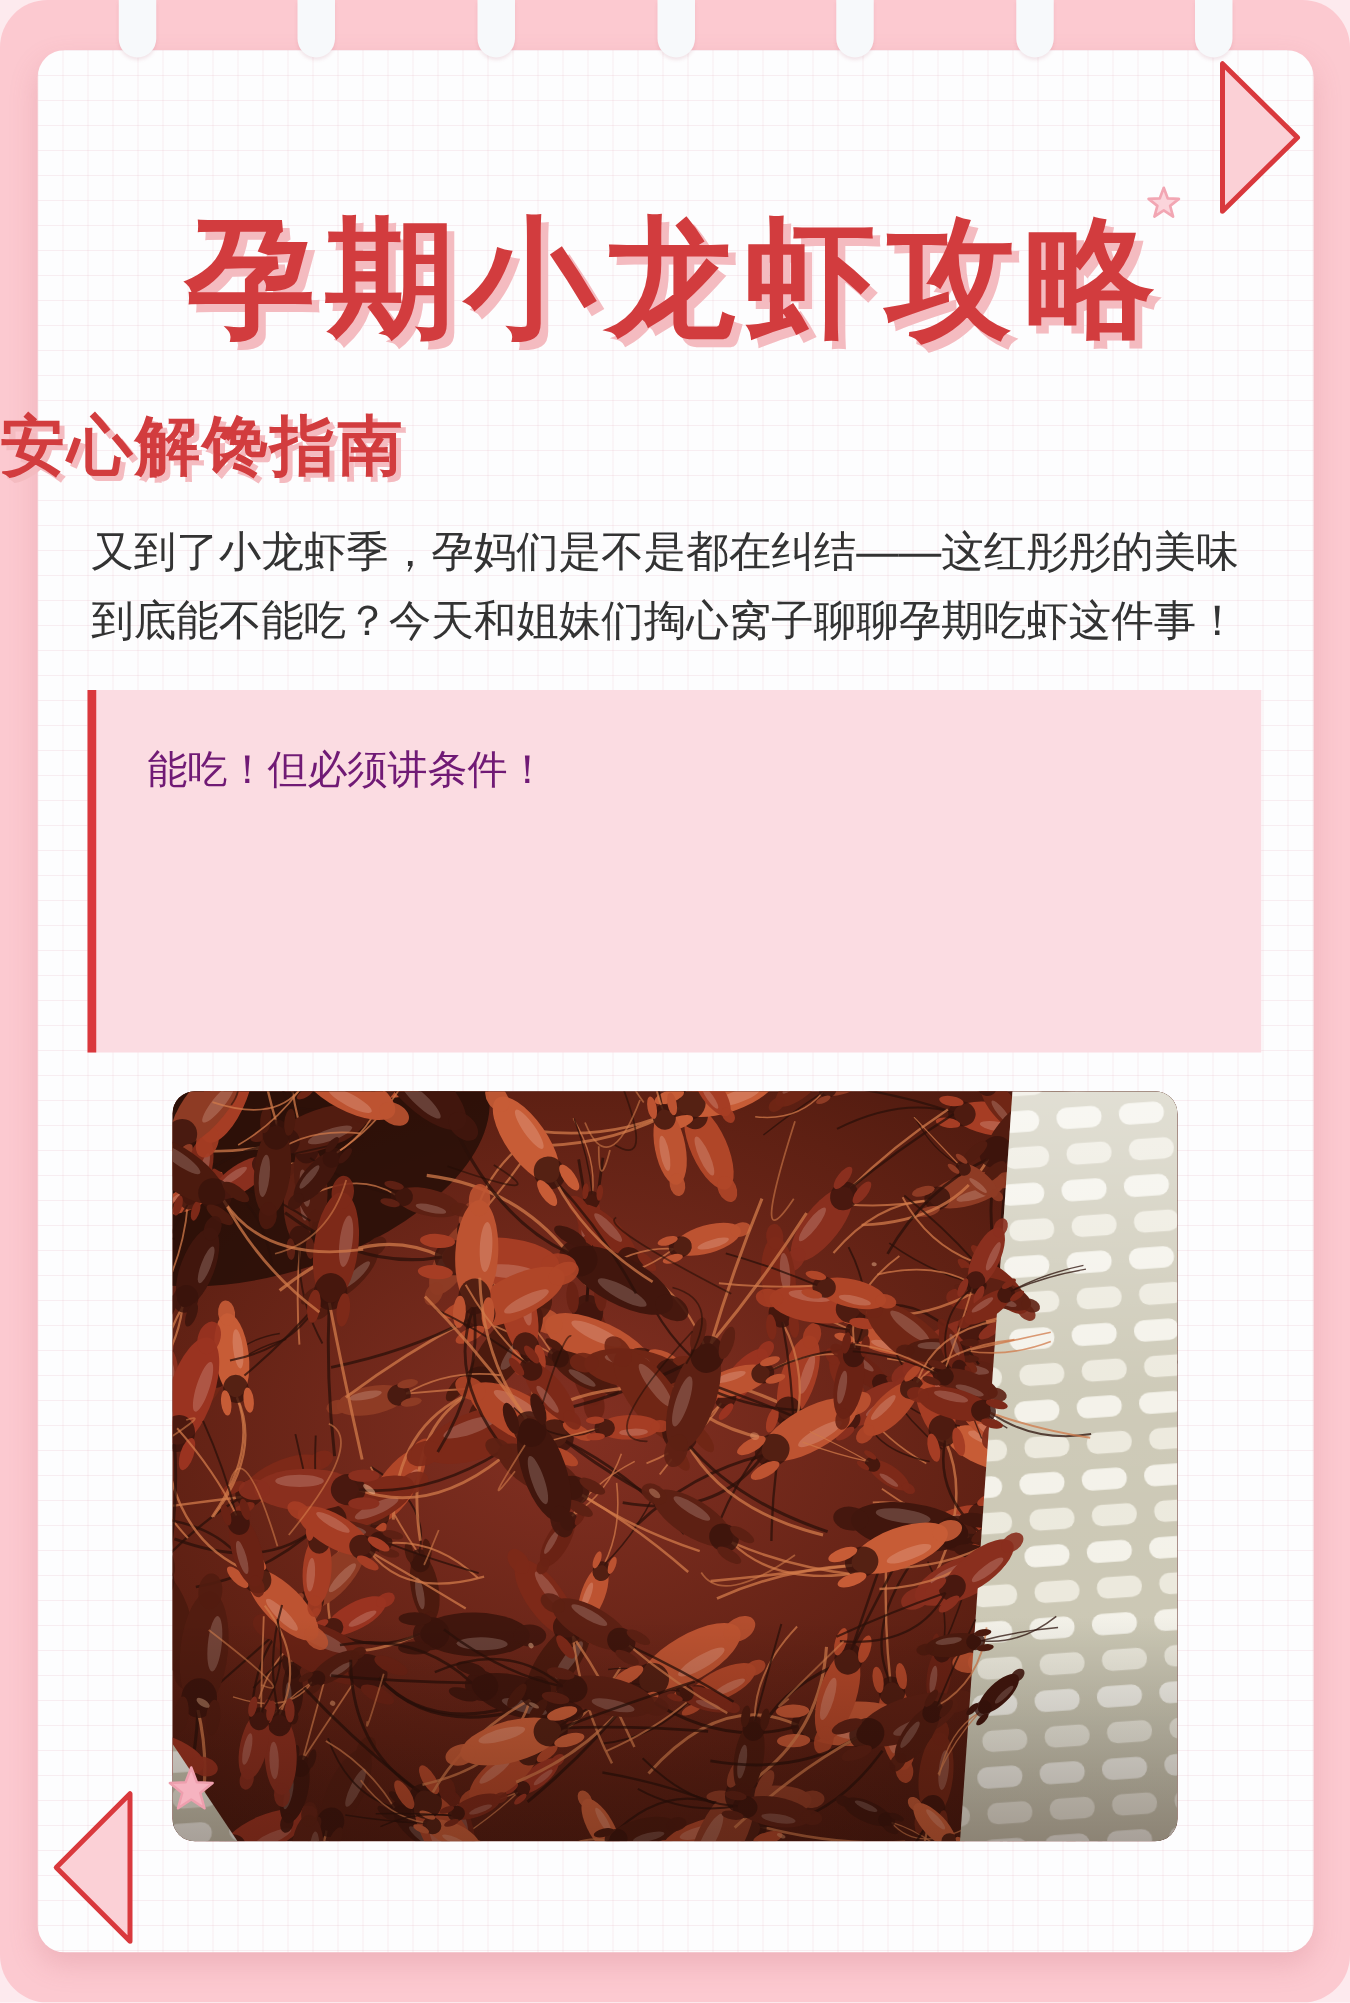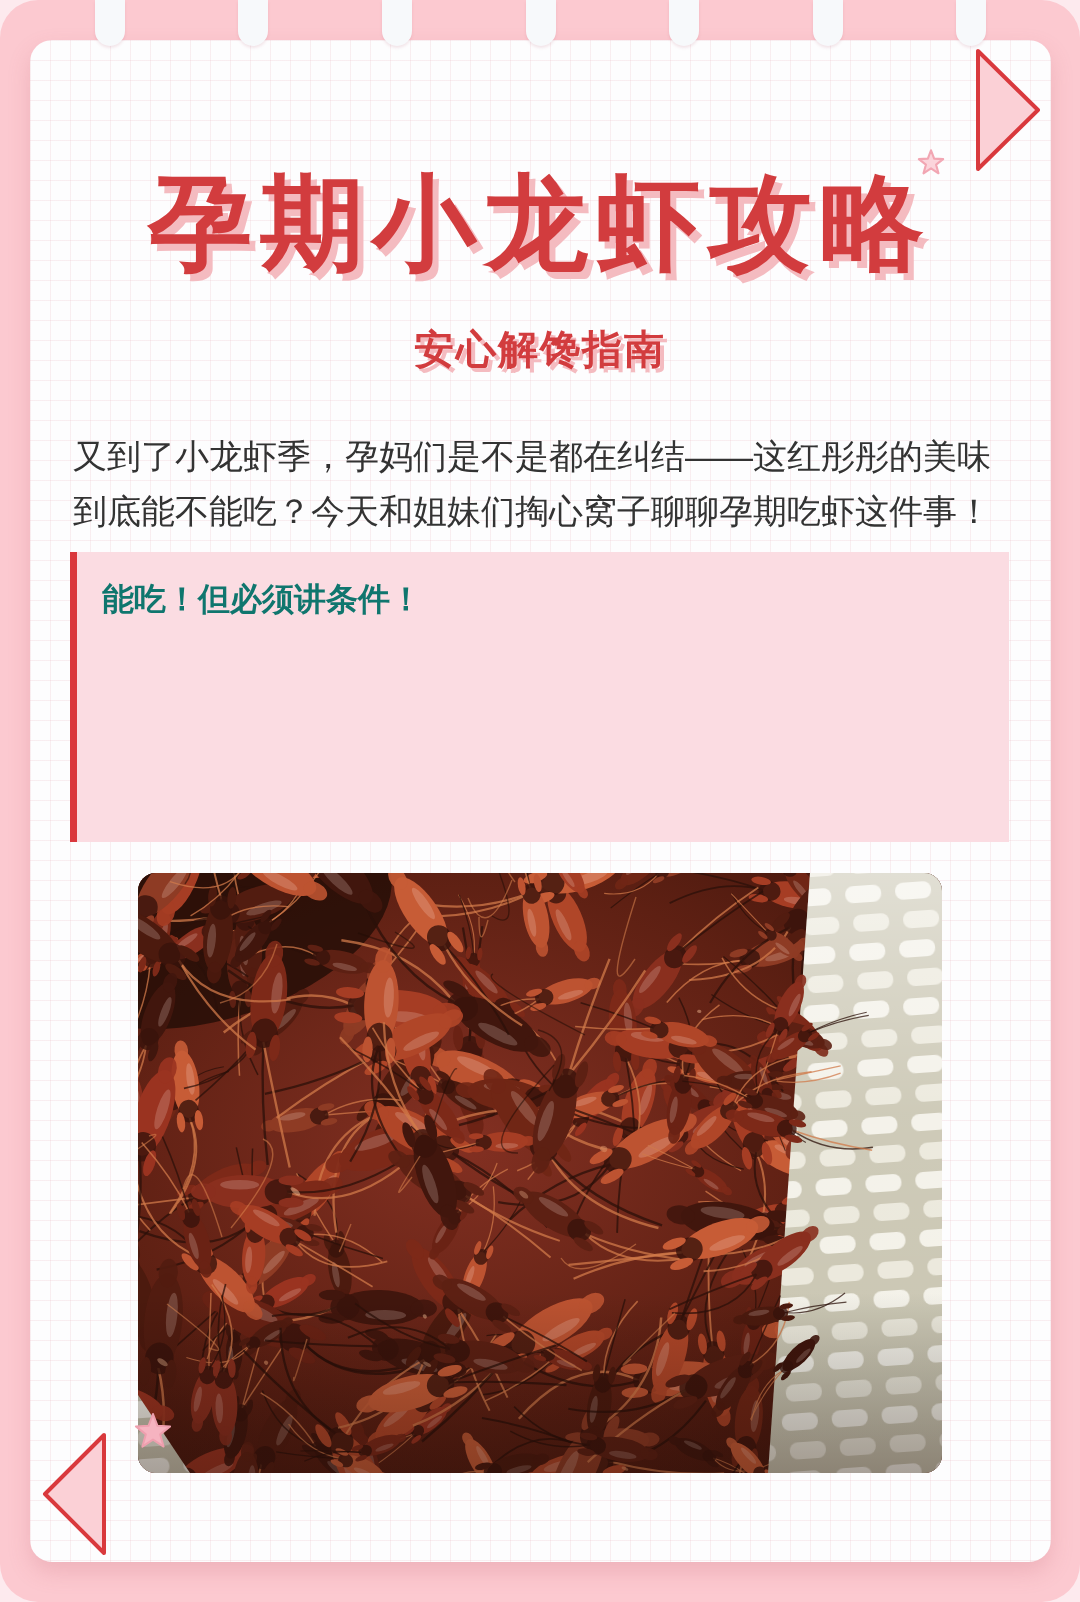--- a/index.html
+++ b/index.html
@@ -24,37 +24,36 @@
     position:absolute;top:0;width:30px;height:46px;
     background:#f7f9fb;border-radius:0 0 15px 15px;
     box-shadow:0 2px 3px rgba(180,90,105,0.15);
   }
   .title{
     position:absolute;left:0;top:166px;width:100%;text-align:center;
     font-size:104px;font-weight:900;color:#d23c3e;letter-spacing:8px;
     text-shadow:6px 7px 0 #f4bbc0;line-height:1.1;white-space:nowrap;
   }
   .subtitle{
-    position:absolute;left:0;top:322px;width:100%;text-align:center;
-    font-size:40px;font-weight:900;color:#d23c3e;letter-spacing:2px;
+    position:absolute;left:0;top:322px;width:100%;
+    font-size:52px;font-weight:900;color:#d23c3e;letter-spacing:2px;
     text-shadow:4px 4px 0 #f4bbc0;
   }
   .intro{
     position:absolute;left:73px;top:415px;width:938px;
     font-size:34px;line-height:55px;color:#333333;
     text-align:left;
-    margin-top:14px;
   }
   .callout{
     position:absolute;left:70px;top:552px;width:939px;height:290px;
     background:#fbdce2;border-left:7px solid #da383d;box-sizing:border-box;
     padding:26px 34px 0 25px;
   }
   .callout-heading{
-    font-size:32px;font-weight:bold;color:#0f766e;margin:0;
+    font-size:32px;font-weight:normal;color:#701a75;margin:16px;
   }
   .callout-body{
     margin:34px 0 0 0;font-size:33px;line-height:57px;color:#333333;
   }
   .photo{
     position:absolute;left:138px;top:873px;width:804px;height:600px;
     border-radius:18px;overflow:hidden;background:#5b2217;
   }
   .photo svg{display:block;}
   .deco{position:absolute;}

